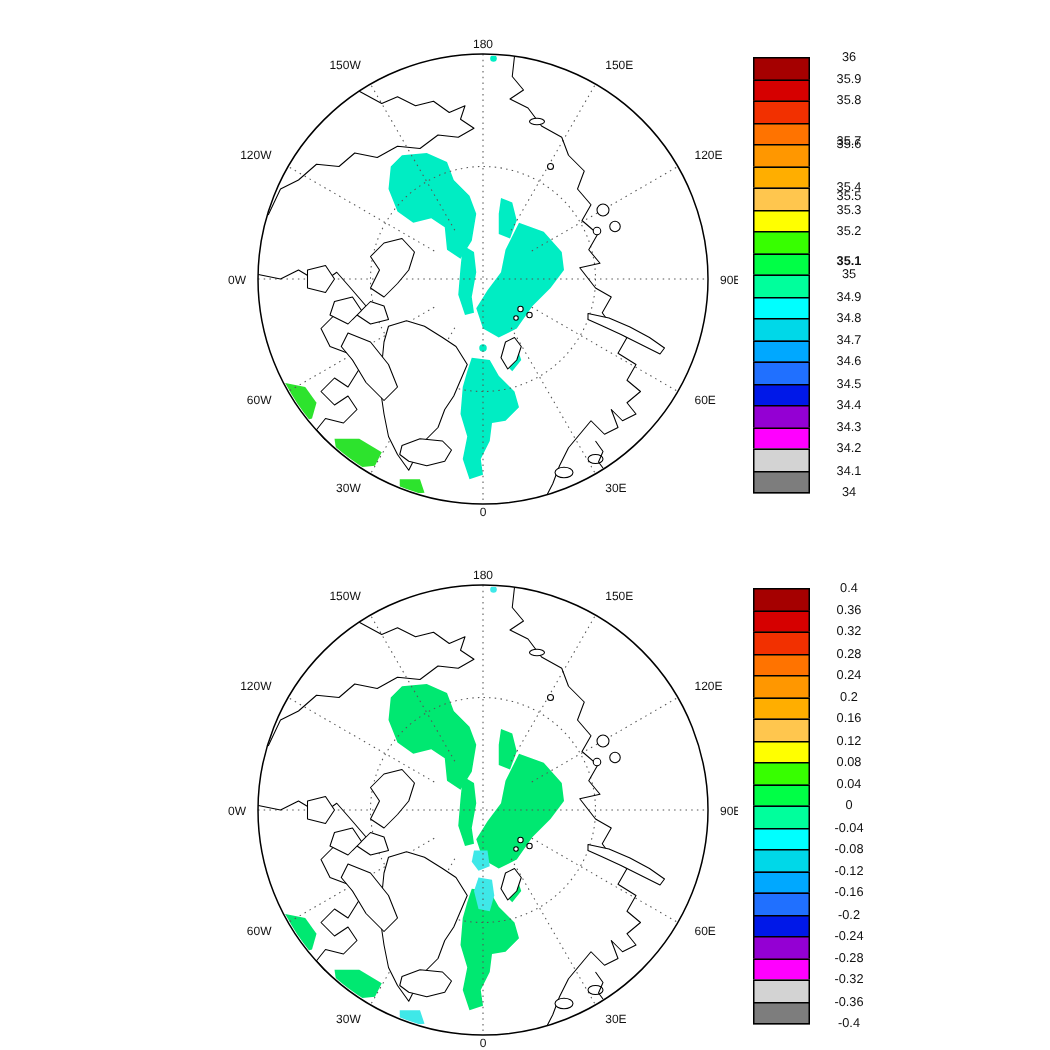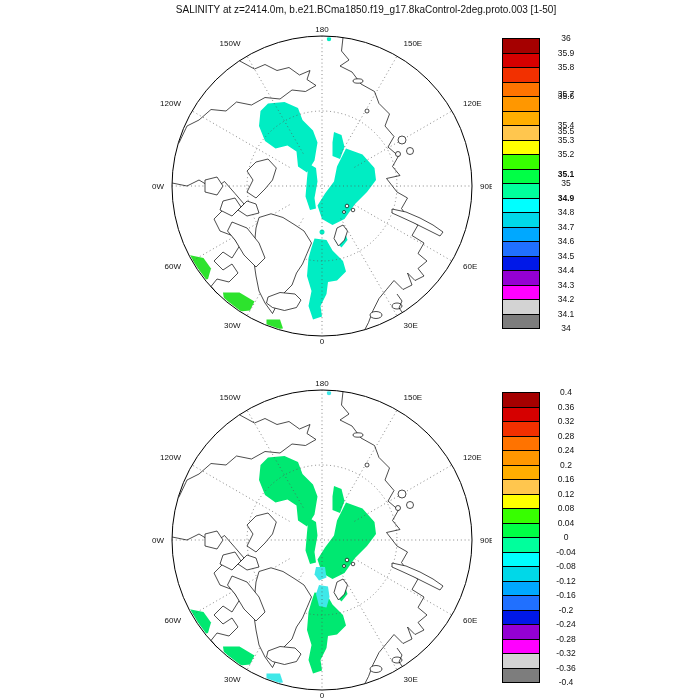--- a/index.html
+++ b/index.html
@@ -12,21 +12,20 @@
   .colorbar{position:absolute;width:96px;height:300px;}
   .cb-box{position:absolute;left:0;width:38px;border:1px solid #000;box-sizing:border-box;}
   .cb-label{position:absolute;left:41px;width:46px;text-align:center;font-size:8.5px;
             transform:translateY(-55%);color:#111;}
 </style>
 </head>
 <body>
 
 <div class="canvas">
 
-  <div class="fig-title" style="left:366px;top:4px">SALINITY at z=2414.0m, b.e21.BCma1850.f19_g17.8kaControl-2deg.proto.003 [1-50]</div>
 
   <svg class="map-svg" id="map1" style="top:20px" width="340" height="336" viewBox="0 0 340 336">
     <defs>
       <clipPath id="clipc">
           <circle cx="170" cy="166" r="149"></circle>
         </clipPath>
 
       <g id="grat" fill="none" stroke="#555" stroke-width="0.7" stroke-dasharray="1,2.8">
         <line x1="170" y1="16" x2="170" y2="316"></line>
         <line x1="20" y1="166" x2="320" y2="166"></line>
@@ -168,21 +167,21 @@
       <div class="cb-label" style="top: 14.5px;">35.9</div>
       <div class="cb-label" style="top: 29px;">35.8</div>
       <div class="cb-label" style="top: 56px;">35.7</div>
       <div class="cb-label" style="top: 58px;">35.6</div>
       <div class="cb-label" style="top: 72.5px; margin-top: 20px;">35.5</div>
       <div class="cb-label" style="top: 87px;">35.4</div>
       <div class="cb-label" style="top: 101.5px;">35.3</div>
       <div class="cb-label" style="top: 116px;">35.2</div>
       <div class="cb-label" style="top: 136px; font-weight: bold;">35.1</div>
       <div class="cb-label" style="top: 145px;">35</div>
-      <div class="cb-label" style="top: 159.5px; font-weight: bold;">34.9</div>
+      <div class="cb-label" style="top: 159.5px;">34.9</div>
       <div class="cb-label" style="top: 174px;">34.8</div>
       <div class="cb-label" style="top: 188.5px;">34.7</div>
       <div class="cb-label" style="top: 203px;">34.6</div>
       <div class="cb-label" style="top: 217.5px;">34.5</div>
       <div class="cb-label" style="top: 232px;">34.4</div>
       <div class="cb-label" style="top: 246.5px;">34.3</div>
       <div class="cb-label" style="top: 261px;">34.2</div>
       <div class="cb-label" style="top: 275.5px;">34.1</div>
       <div class="cb-label" style="top: 290px;">34</div>
     </div>

